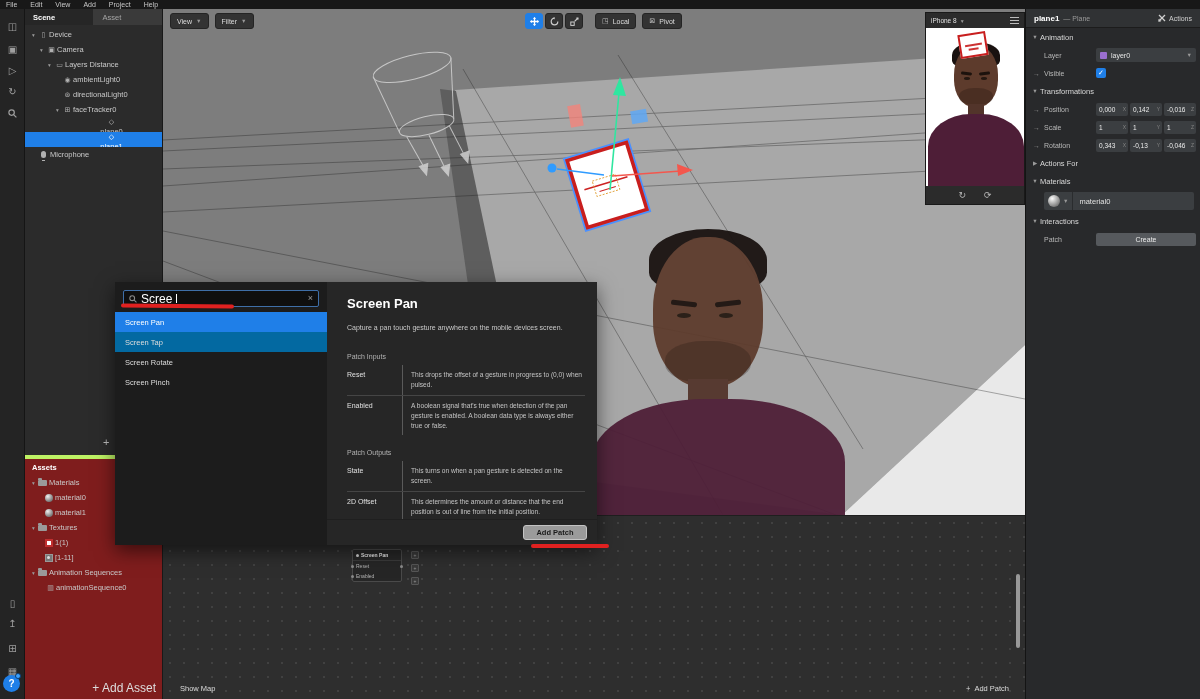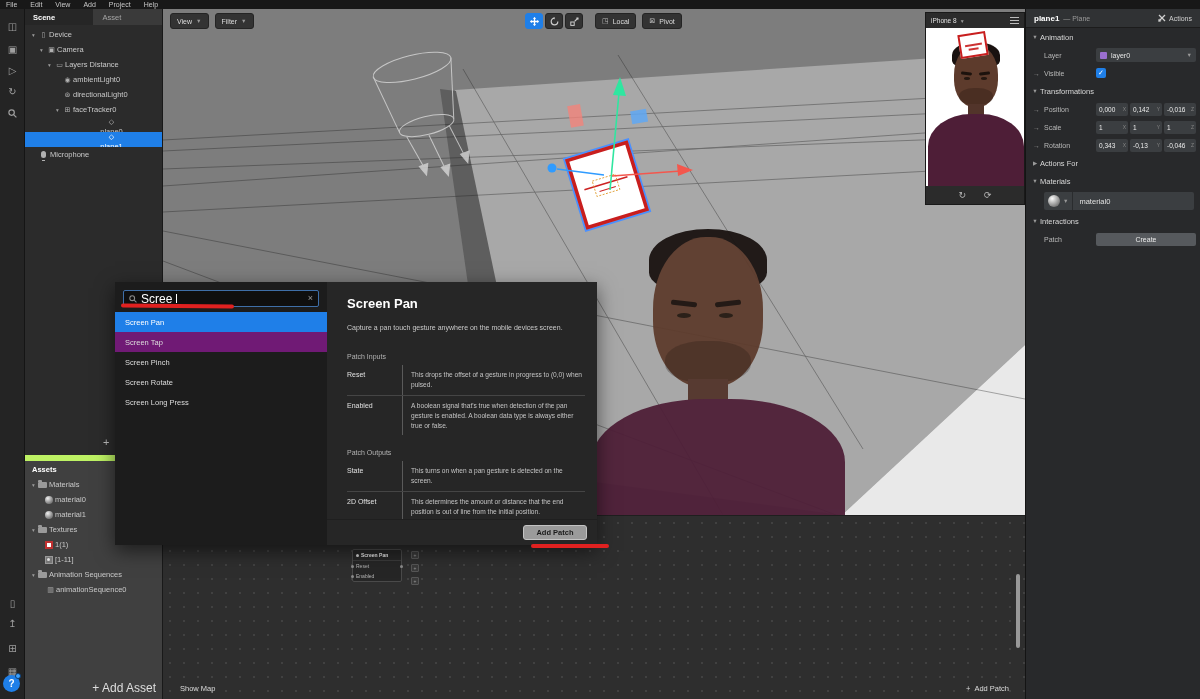--- a/index.html
+++ b/index.html
@@ -26,21 +26,21 @@
   .tree { position:absolute; left:0; right:0; }
   .trow { height:15px; display:flex; align-items:center; font-size:7.5px; color:#c9c9c9; white-space:nowrap; overflow:hidden;}
   .trow.sel { background:#1f7fe8; color:#fff; }
   .trow .tw { width:9px; font-size:5.5px; color:#9a9a9a; text-align:center; flex:none;}
   .trow.sel .tw { color:#dce9ff; }
   .trow .ic { width:11px; font-size:7px; color:#b0b0b0; text-align:center; flex:none; line-height:10px;}
   .trow.sel .ic { color:#fff; }
   .d0{padding-left:4px;} .d1{padding-left:12px;} .d2{padding-left:20px;} .d3{padding-left:28px;} .d4{padding-left:36px;flex-direction:column;}
   #scene-add { position:absolute; left:78px; top:427px; font-size:11px; color:#bdbdbd;}
 
-  #assetspanel { position:absolute; left:25px; top:455px; width:138px; height:244px; background:#404040; border-top:6px solid #bef264; border-right:1px solid #191919; z-index:3;}
+  #assetspanel { position:absolute; left:25px; top:455px; width:138px; height:244px; background:#7f1d1d; border-top:4px solid #bef264; border-right:1px solid #191919; z-index:3;}
   #assets-title { font-size:7.5px; font-weight:bold; color:#fff; padding:4px 0 0 7px;}
   #addasset { position:absolute; right:6px; bottom:4px; font-size:12px; color:#dedede;}
 
   
   .folder-ic { width:9px; height:6px; background:#9a9a9a; border-radius:1px; position:relative; margin:0 2px 0 0; flex:none;}
   .folder-ic:before { content:""; position:absolute; left:0; top:-2px; width:4px; height:2px; background:#9a9a9a; border-radius:1px 1px 0 0;}
   .sphere-ic { width:8px; height:8px; border-radius:50%; background:radial-gradient(circle at 35% 30%, #f0f0f0, #8a8a8a 60%, #555); flex:none; margin-right:2px;}
   .tex-red-ic { width:8px; height:8px; background:#fff; border:2px solid #c03030; flex:none; margin-right:2px;}
   .tex-seq-ic { width:8px; height:8px; background:#777; border:1px solid #999; flex:none; margin-right:2px; position:relative;}
   .tex-seq-ic:before{ content:""; position:absolute; left:1px; top:1px; width:3px; height:3px; border-radius:50%; background:#ddd;}
@@ -136,21 +136,21 @@
             box-shadow:0 6px 18px rgba(0,0,0,.55); display:flex; }
   #dlg-left { width:212px; background:#1c1c1c; position:relative; }
   #dlg-search { position:absolute; left:8px; top:8px; width:196px; height:17px; background:#0f0f0f;
                 border:1px solid #3f6fa8; border-radius:2px; display:flex; align-items:center; gap:4px; padding:0 5px;}
   #dlg-search .sv { font-size:12px; color:#fff; }
   .caret { width:1px; height:9px; background:#fff; }
   #dlg-clear { margin-left:auto; color:#9a9a9a; font-size:9px; line-height:9px;}
   #dlg-list { position:absolute; left:0; top:30px; right:0; }
   .ditem { height:20px; display:flex; align-items:center; padding-left:10px; font-size:7.5px; color:#dcdcdc;}
   .ditem.sel { background:#1f7fe8; color:#fff;}
-  .ditem.hov { background:#701a75; }
+  .ditem.hov { background:#0369a1; }
   #dlg-right { width:270px; background:#262626; position:relative; overflow:hidden; padding:14px 12px 0 20px;}
   #dlg-title { font-size:13px; font-weight:bold; color:#fff; }
   #dlg-desc { font-size:7px; color:#c9c9c9; margin-top:13px; white-space:nowrap;}
   .dlg-sec { font-size:7px; color:#b2b2b2; }
   #dlg-inputs-hdr { margin-top:22px; }
   #dlg-outputs-hdr { margin-top:14px; }
   .dtable { margin-top:5px; }
   .dtr { display:flex; border-bottom:1px solid #454545; }
   .dtr:last-child { border-bottom:none; }
   .dtn { width:55px; flex:none; font-size:7px; color:#e0e0e0; padding:6px 0;}
@@ -590,23 +590,22 @@
           <circle cx="3.6" cy="3.6" r="2.7" fill="none" stroke="#8a8a8a" stroke-width="1.2"></circle>
           <line x1="5.8" y1="5.8" x2="8.4" y2="8.4" stroke="#8a8a8a" stroke-width="1.2"></line>
         </svg>
       <span class="sv">Scree</span>
       <span class="caret"></span>
       <span id="dlg-clear">×</span>
     </div>
     <div id="dlg-list">
       <div class="ditem sel">Screen Pan</div>
       <div class="ditem hov">Screen Tap</div>
+      <div class="ditem">Screen Rotate</div>
       <div class="ditem">Screen Pinch</div>
-      <div class="ditem">Screen Rotate</div>
-      <div class="ditem">Screen Long Press</div>
     </div>
   </div>
   <div id="dlg-right">
     <div id="dlg-title">Screen Pan</div>
     <div id="dlg-desc">Capture a pan touch gesture anywhere on the mobile devices screen.</div>
     <div class="dlg-sec" id="dlg-inputs-hdr">Patch Inputs</div>
     <div class="dtable">
       <div class="dtr">
         <div class="dtn">Reset</div>
         <div class="dtd">This drops the offset of a gesture in progress to (0,0) when pulsed.</div>

